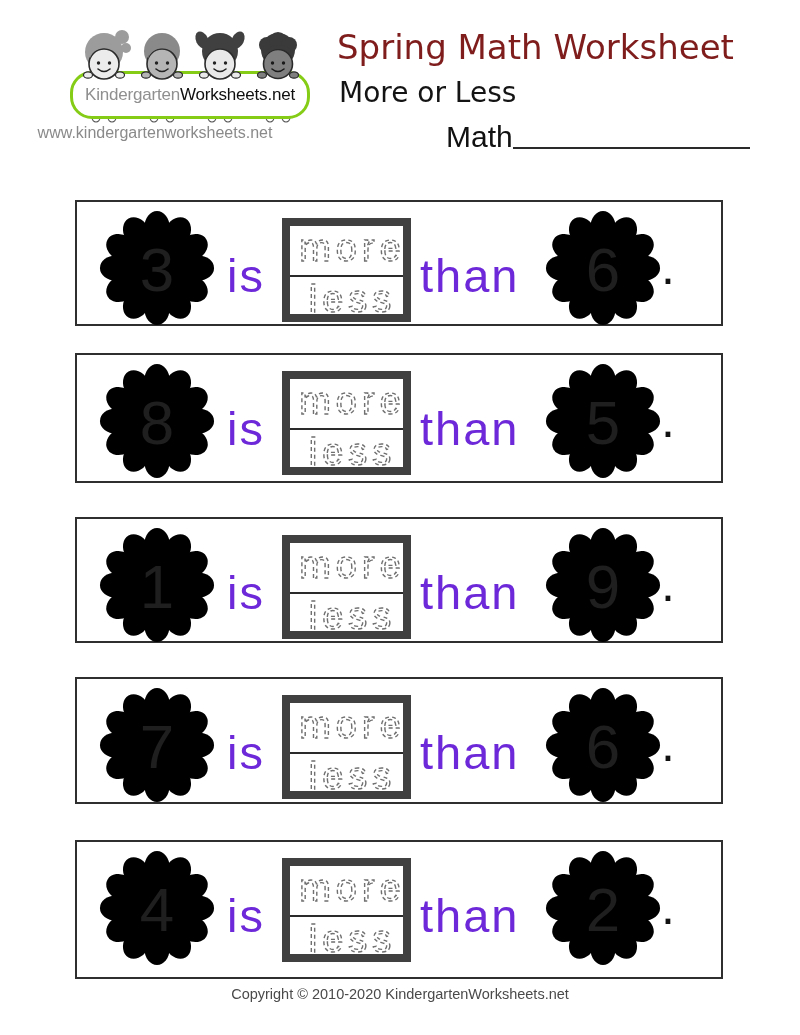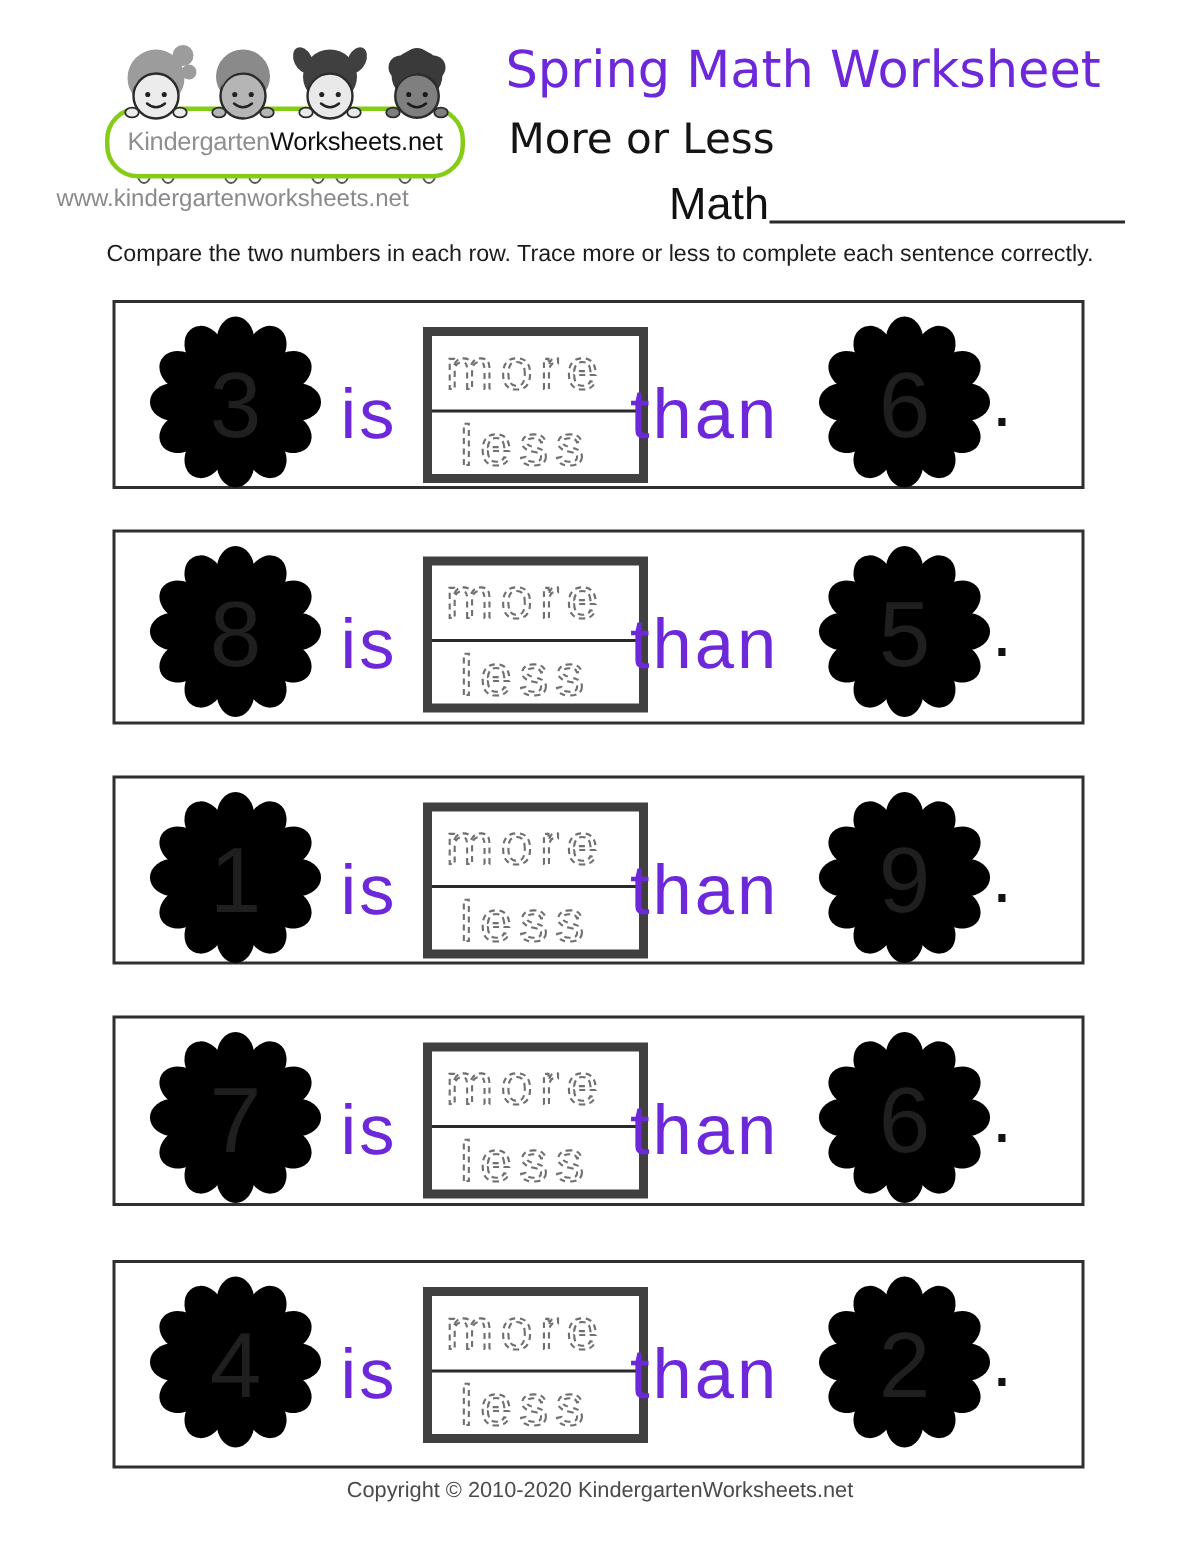--- a/index.html
+++ b/index.html
@@ -12,42 +12,42 @@
   .banner{position:absolute;left:70px;top:71px;width:234px;height:42px;background:#fff;
           border:3px solid #84cc16;border-radius:22px;z-index:2;display:flex;
           align-items:center;justify-content:center;white-space:nowrap;}
   .banner .gray{color:#8f8f8f;font-size:17px;letter-spacing:-.2px;}
   .banner .black{color:#0f0f0f;font-weight:normal;font-size:17px;letter-spacing:-.2px;}
   .site-url{position:absolute;left:0;top:124px;width:310px;text-align:center;
             color:#8a8a8a;font-size:16px;}
 
   
   .title{position:absolute;left:337px;top:27px;font-family:"DejaVu Sans",sans-serif;
-         font-size:34px;color:#6d28d9;}
+         font-size:34px;color:#7f1d1d;}
   .subtitle{position:absolute;left:339px;top:76px;font-family:"DejaVu Sans",sans-serif;
             font-size:28px;color:#141414;}
   .name-block{position:absolute;left:446px;top:122px;width:304px;display:flex;}
   .name-label{font-size:30px;color:#111;line-height:1;}
   .name-line{flex:1;border-bottom:2.5px solid #2a2a2a;margin-bottom:3px;}
   .instructions{position:absolute;left:0;top:161px;width:800px;text-align:center;
                 font-size:15.5px;color:#1c1c1c;}
 
   
   .row{position:absolute;left:75px;width:648px;border:2px solid #2f2f2f;
        box-sizing:border-box;background:#fff;}
   .flower{position:absolute;width:116px;height:116px;top:8px;overflow:visible;}
   .flower.fleft{left:22px;} .flower.fright{left:468px;}
   .fnum{font-family:"Liberation Sans",sans-serif;font-size:64px;fill:#1f1f1f;
         text-anchor:middle;}
   .word{position:absolute;top:50px;font-size:47px;line-height:1;color:#6d28d9;
         letter-spacing:2px;}
   .w-is{left:150px;} .w-than{left:343px;}
   .period{position:absolute;left:584px;top:40px;font-size:50px;line-height:1;color:#111;}
-  .tracebox{position:absolute;left:205px;top:16px;width:150px;height:104px;
-            border:6px solid #404040;box-sizing:border-box;background:#fff;}
+  .tracebox{position:absolute;left:205px;top:16px;width:129px;height:104px;
+            border:8px solid #404040;box-sizing:border-box;background:#fff;}
   .tcell{display:block;width:125px;height:49px;overflow:visible;}
   .tcell text{font-family:"Liberation Sans",sans-serif;font-size:38px;letter-spacing:5px;
               text-anchor:middle;fill:none;stroke:#707070;stroke-width:1.4;
               stroke-dasharray:4 3;}
   .tdiv{height:0;border-top:2px solid #2a2a2a;}
 
   
   .footer{position:absolute;left:0;top:985px;width:800px;text-align:center;
           font-size:14.5px;line-height:18px;color:#4a4a4a;}
 </style>
@@ -151,21 +151,20 @@
   <div class="site-url">www.kindergartenworksheets.net</div>
 
   <div class="title">Spring Math Worksheet</div>
   <div class="subtitle">More or Less</div>
 
   <div class="name-block">
     <span class="name-label">Math</span>
     <div class="name-line"></div>
   </div>
 
-  <div class="instructions">Compare the two numbers in each row. Trace more or less to complete each sentence correctly.</div>
 
   <section class="row" style="top:200px;height:126px;">
     <svg class="flower fleft" viewBox="0 0 120 120">
       <use href="#flower-shape"></use>
         <text class="fnum" x="60" y="84">3</text>
     </svg>
     <span class="word w-is">is</span>
     <div class="tracebox">
       <svg class="tcell" viewBox="0 0 125 49">
           <text x="62.5" y="35">more</text>

